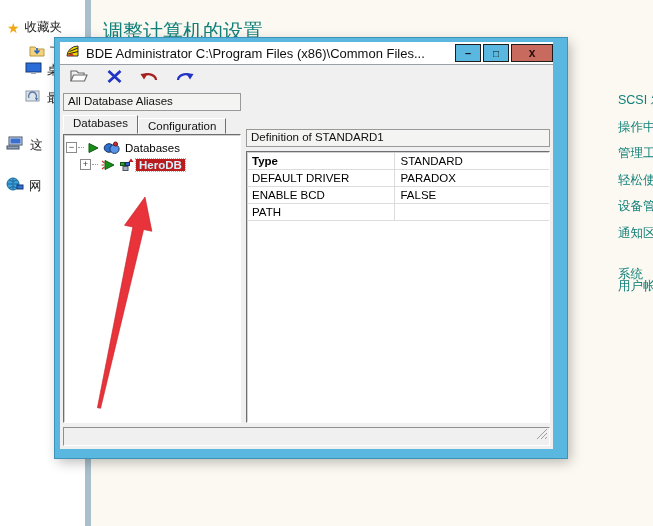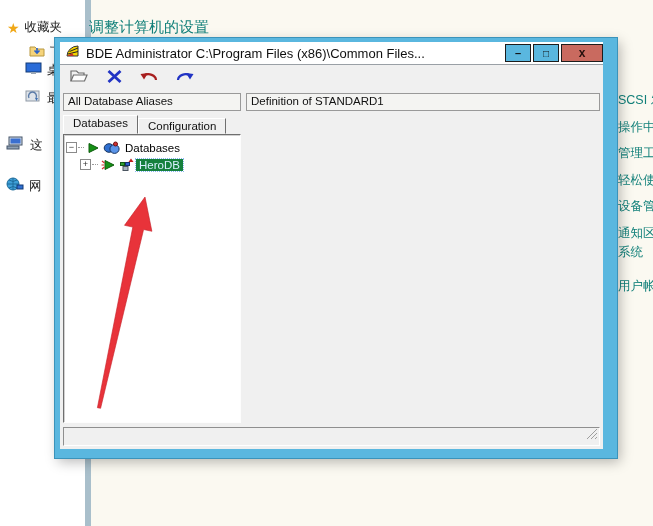--- a/index.html
+++ b/index.html
@@ -2,28 +2,28 @@
 <html><head>
 <meta charset="utf-8">
 <style>
   html,body { margin:0; padding:0; }
   .stage { position:relative; width:653px; height:526px; background:#ffffff; overflow:hidden;
            font-family:"Liberation Sans", sans-serif; }
 
   
   .right-bg { position:absolute; left:91px; top:0; width:562px; height:526px; background:#fbf9f1; }
   .pane-separator { position:absolute; left:85px; top:0; width:6px; height:526px; background:#a9bfcb; }
-  .settings-link { position:absolute; left:89px; top:18px; font-size:15px; color:#12807a; white-space:nowrap; z-index:1; }
+  .settings-link { position:absolute; left:103px; top:18px; font-size:20px; color:#12807a; white-space:nowrap; z-index:1; }
   .dt-row { position:absolute; display:flex; align-items:center; gap:5px; white-space:nowrap; z-index:1; }
   .dt-label { font-size:12.5px; color:#222; }
   .star { color:#f0a818; font-size:14px; line-height:14px; }
   .cp-link { position:absolute; left:618px; white-space:nowrap; font-size:12.5px; color:#12807a; z-index:1; }
 
   
-  .win { position:absolute; left:55px; top:38px; width:562px; height:420px; box-sizing:border-box;
+  .win { position:absolute; left:55px; top:38px; width:512px; height:420px; box-sizing:border-box;
          border:solid #5ab7df; border-width:4px 14px 9px 5px;
          box-shadow:0 0 0 1px #3b93ba, 3px 4px 12px rgba(0,0,0,.28);
          background:#f0f0f0; display:flex; flex-direction:column; z-index:10; }
 
   .titlebar { height:22px; flex:0 0 auto; background:#ffffff; border-bottom:1px solid #9aa0a6;
               display:flex; align-items:center; padding-left:5px; }
   .title-text { font-size:13px; color:#101010; margin-left:5px; white-space:nowrap; overflow:hidden; }
   .controls { margin-left:auto; display:flex; gap:2px; }
   .ctl { width:26px; height:18px; border:1px solid #1c1c1c; display:flex; align-items:center;
          justify-content:center; font-weight:bold; font-size:11px; box-sizing:border-box; color:#101010; }
@@ -33,40 +33,40 @@
 
   .menubar { height:20px; flex:0 0 auto; background:#f2f2f2; display:flex; align-items:center; padding-left:2px; }
   .menu-item { padding:2px 8px; font-size:12px; color:#111; }
 
   .toolbar { height:26px; flex:0 0 auto; display:flex; align-items:center; gap:16px; padding-left:10px; }
   .tool { display:flex; align-items:center; }
 
   .main { flex:1; display:flex; padding:2px 3px; min-height:0; }
   .panel { display:flex; flex-direction:column; min-width:0; }
   .panel.left { width:178px; flex:0 0 auto; margin-right:5px; }
-  .panel.right { flex:1; }
+  .panel.right { flex:1;margin-top:36px; }
   .panel-header { height:16px; line-height:15px; font-size:11.5px; padding-left:4px; color:#111;
                   background:#f4f4f2; border:1px solid #999; margin-bottom:4px; flex:0 0 auto; }
   .tabs { display:flex; align-items:flex-end; height:19px; flex:0 0 auto; }
   .tab { font-size:11.5px; padding:1px 9px 2px; background:#f0f0f0; box-sizing:border-box;
          border:1px solid; border-color:#ffffff #6f6f6f #f0f0f0 #ffffff; color:#111; }
   .tab.active { height:19px; position:relative; z-index:2; }
   .tab.inactive { height:16px; margin-top:9px; }
   .box { flex:1; background:#ffffff; border:1px solid; border-color:#6f6f6f #fdfdfd #fdfdfd #6f6f6f;
          box-shadow:inset 1px 1px 0 rgba(0,0,0,.18); overflow:hidden; min-height:0; }
 
   .tree { padding:4px 2px; font-size:11.5px; color:#000; }
   .trow { display:flex; align-items:center; height:17px; white-space:nowrap; }
   .trow.child { padding-left:14px; }
   .expander { width:11px; height:11px; border:1px solid #8a8a8a; background:#fff; font-size:9px;
               line-height:9px; text-align:center; color:#333; flex:0 0 auto; box-sizing:border-box; }
   .dots { width:6px; border-top:1px dotted #9a9a9a; margin:0 1px; flex:0 0 auto; }
   .tico { display:flex; margin:0 2px; flex:0 0 auto; }
   .tlabel { padding:0 3px; }
-  .sel { background:#15803d; color:#d8f0ff; outline:1px dotted #86b6f2; }
+  .sel { background:#b91c1c; color:#d8f0ff; outline:1px dotted #86b6f2;font-weight:bold; }
 
   .def-table { width:100%; border-collapse:collapse; font-size:11.5px; margin-top:1px; }
   .def-table td { height:16px; padding:0 0 0 5px; border-bottom:1px solid #dcdcdc; color:#000; }
   .def-table td.key { width:49%; border-right:1px solid #dcdcdc; }
   .def-table tr.first td.key { font-weight:bold; }
 
   .statusbar { flex:0 0 auto; height:17px; margin:2px 3px 3px; background:#f0f0f0; position:relative;
                border:1px solid; border-color:#8f8f8f #ffffff #ffffff #8f8f8f; }
   .grip { position:absolute; right:1px; bottom:1px; }
 
@@ -123,21 +123,21 @@
         </svg></span>
     <span class="dt-label">网</span>
   </div>
 
   <div class="cp-link" style="top:92px;">SCSI 发</div>
   <div class="cp-link" style="top:119px;">操作中心</div>
   <div class="cp-link" style="top:145px;">管理工具</div>
   <div class="cp-link" style="top:172px;">轻松使用</div>
   <div class="cp-link" style="top:198px;">设备管理</div>
   <div class="cp-link" style="top:225px;">通知区域</div>
-  <div class="cp-link" style="top:244px;">系统</div>
+  <div class="cp-link" style="top:266px;">系统</div>
   <div class="cp-link" style="top:278px;">用户帐户</div>
 
   <div class="win">
 
     <div class="titlebar">
       <span><svg width="16" height="16">
             <path d="M2 13 A11 10 0 0 1 13 3 L13 13 Z" fill="#f6d400" stroke="#333"></path>
             <path d="M4.5 8.5 L13 5 M3 11 L13 8.5" stroke="#222"></path>
             <path d="M2 13 L7 10 L9 13 Z" fill="#c23324"></path>
           </svg></span>
@@ -219,20 +219,42 @@
                   <rect x="3" y="8.5" width="5" height="4" fill="#aab4c0" stroke="#4a5560"></rect>
                 </svg>
               </span>
             <span class="tlabel sel">HeroDB</span>
           </div>
         </div>
       </div>
 
       <div class="panel right">
         <div class="panel-header">Definition of STANDARD1</div>
+        <div class="box">
+          <table class="def-table">
+            <tbody>
+                <tr class="first">
+              <td class="key">Type</td>
+              <td class="val">STANDARD</td>
+            </tr>
+            <tr>
+              <td class="key">DEFAULT DRIVER</td>
+              <td class="val">PARADOX</td>
+            </tr>
+            <tr>
+              <td class="key">ENABLE BCD</td>
+              <td class="val">FALSE</td>
+            </tr>
+            <tr>
+              <td class="key">PATH</td>
+              <td class="val"></td>
+            </tr>
+          </tbody>
+            </table>
+        </div>
       </div>
     </div>
 
     <div class="statusbar">
       <span></span>
       <span class="grip"><svg width="12" height="12">
             <path d="M11 1 L1 11 M11 5 L5 11 M11 9 L9 11" stroke="#9e9e9e" fill="none"></path>
           </svg></span>
     </div>
   </div>

